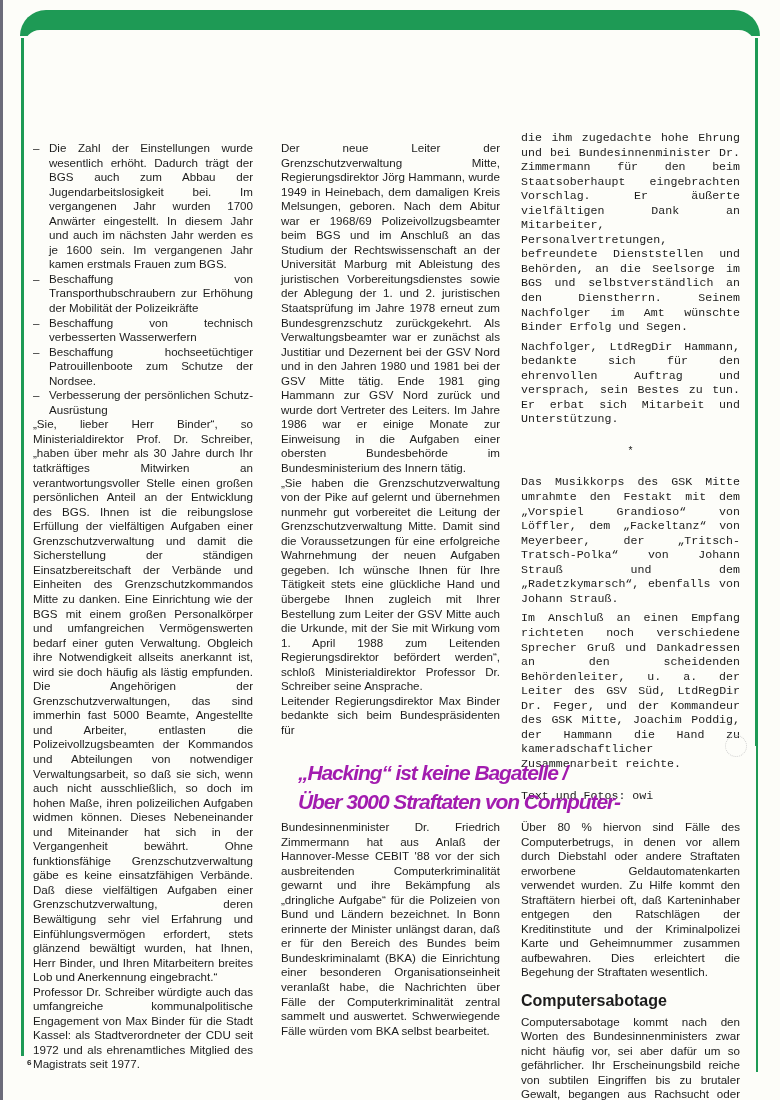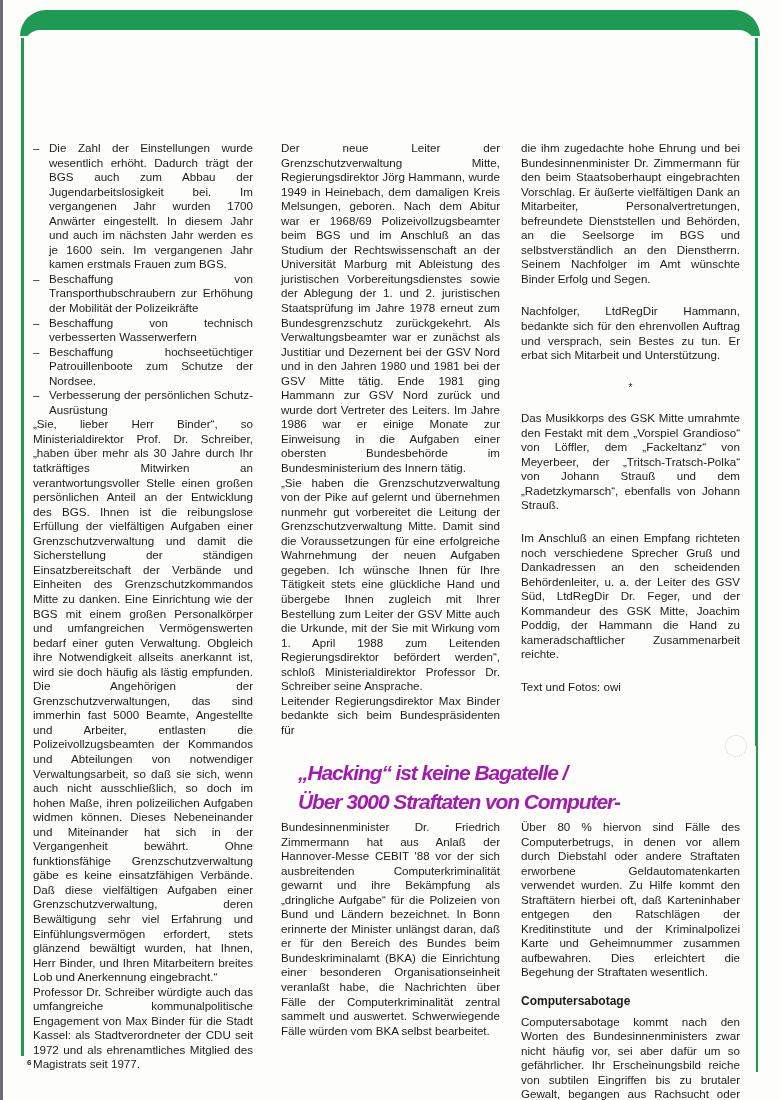--- a/index.html
+++ b/index.html
@@ -33,39 +33,39 @@
     }
     .left-edge-mark {
       position: absolute; left: 0; top: 0; width: 3px; height: 1100px;
       background: #6b6b7a;
     }
     .col {
       position: absolute; font-size: 11.6px; line-height: 14.55px;
       text-align: justify; hyphens: manual;
     }
     .col p { margin: 0; }
-    .col p.sp { margin-top: 18px; }
+    .col p.sp { margin-top: 5px; }
     .col1 { left: 33px; top: 141px; width: 220px; }
     .col2 { left: 281px; top: 141px; width: 219px; }
-    .col3 { left: 521px; top: 141px; width: 219px; }
+    .col3 { left: 521px; top: 131px; width: 219px; font-family: Liberation Mono, monospace; }
     .dash-item { position: relative; padding-left: 16px; }
     .dash-item::before { content: "–"; position: absolute; left: 0; top: 0; }
     .star { text-align: center; margin: 18px 0 16px 0; font-size: 10px; }
     .credit { text-align: left; margin-top: 18px; }
     .headline {
       position: absolute; left: 298px; top: 758px; width: 470px;
       font-family: "Liberation Sans", sans-serif;
       font-weight: bold; font-style: italic;
       font-size: 21px; line-height: 29px; letter-spacing: -1.1px;
       color: #a21caf;
     }
     .headline div { white-space: nowrap; }
     .col4 { left: 281px; top: 820px; width: 219px; }
     .col5 { left: 521px; top: 820px; width: 219px; }
-    .subhead { font-weight: bold; font-size: 12px; margin: 14px 0 6px 0; }
+    .subhead { font-weight: bold; font-size: 16px; margin: 14px 0 6px 0; }
     .page-num {
       position: absolute; left: 27px; top: 1058px; font-size: 8px; font-weight: bold;
     }
     .scuff {
       position: absolute; left: 725px; top: 735px; width: 20px; height: 20px;
       border-radius: 50%; border: 1px dotted #cfcfcf;
     }
   </style>
 </head>
 <body>

